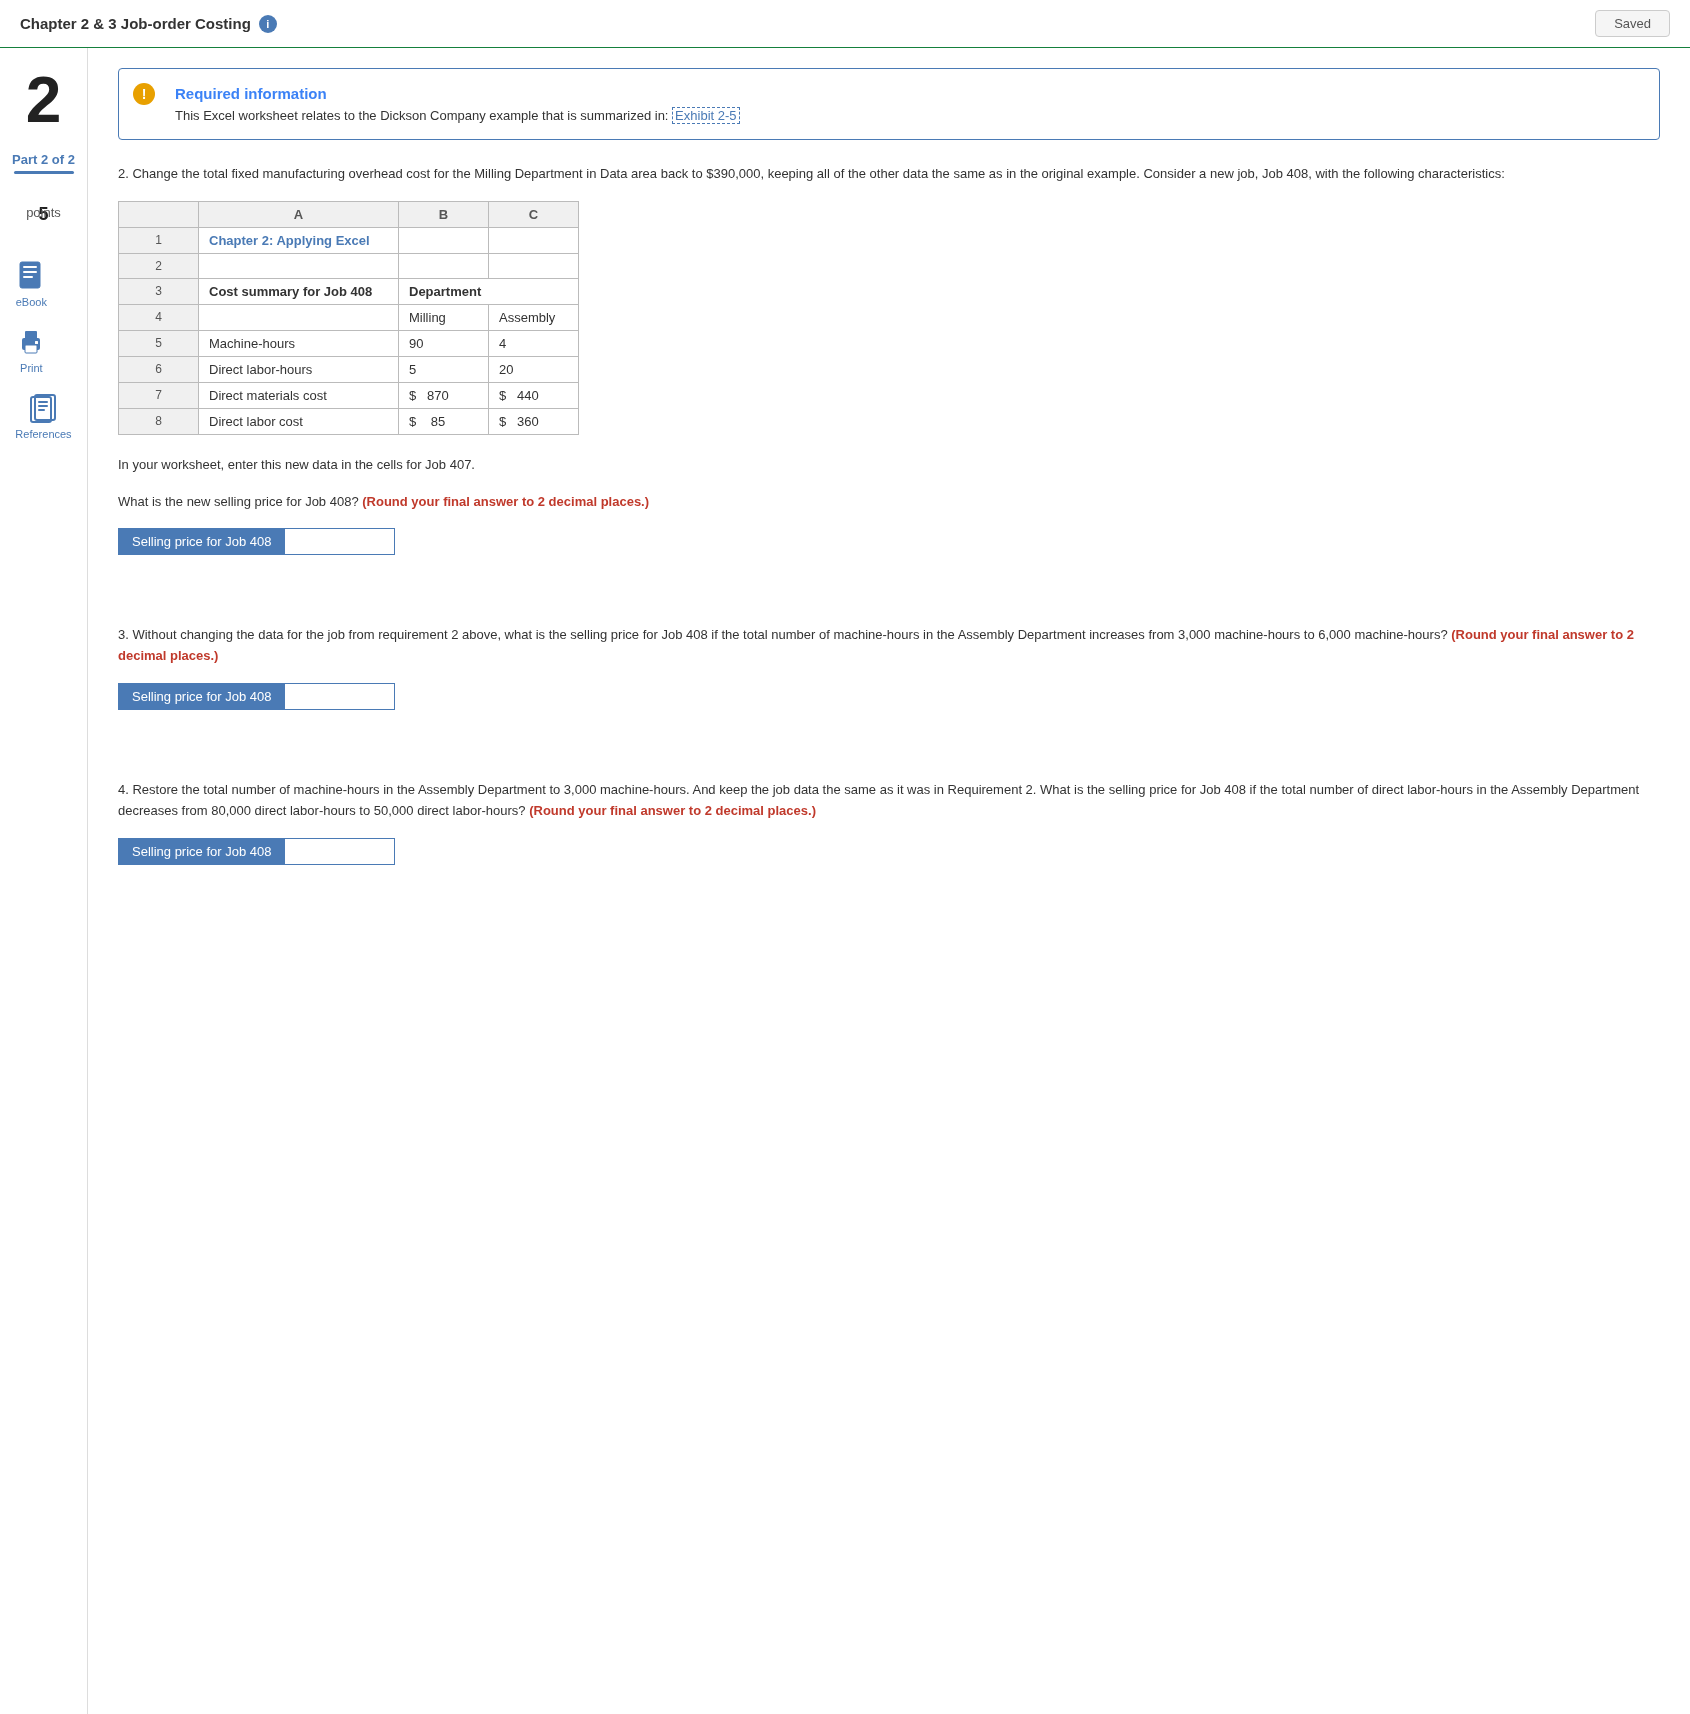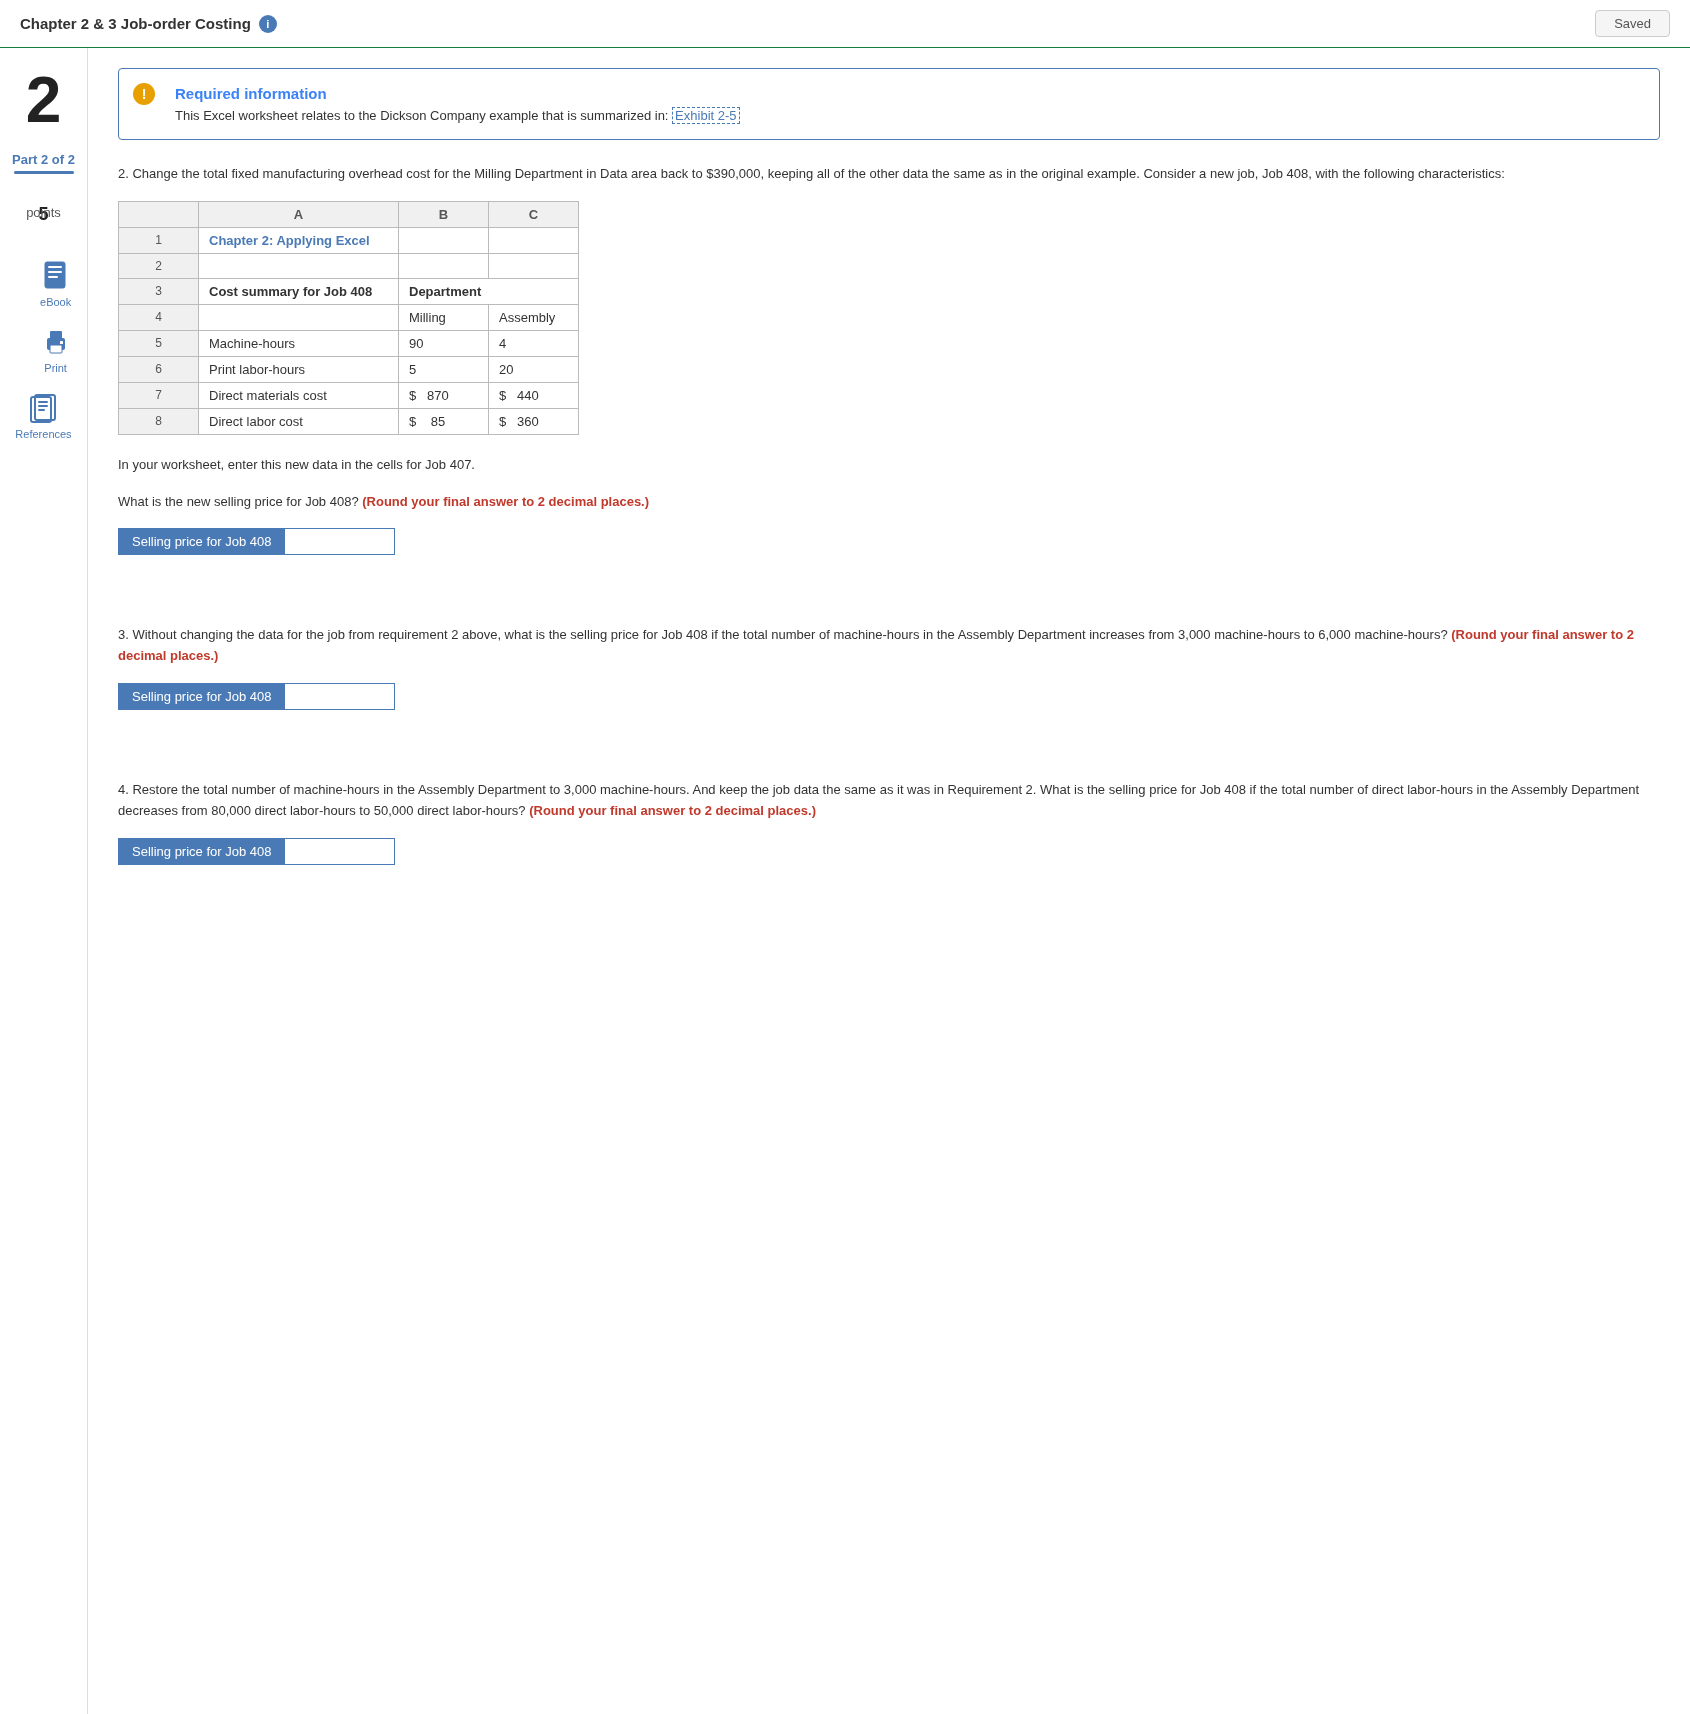--- a/index.html
+++ b/index.html
@@ -29,21 +29,21 @@
       padding-top: 20px; gap: 30px; background: #fff;
     }
     .question-num {
       font-size: 64px; font-weight: 700; color: #222; line-height: 1;
     }
     .part-label { font-size: 13px; color: #333; text-align: center; }
     .part-label span { color: #4a7ab5; font-weight: 600; }
     .points-label { font-size: 13px; color: #555; text-align: left; margin-top: -20px; }
     .points-num { font-size: 18px; font-weight: 700; color: #222; }
 
-    .sidebar-icons { display: flex; flex-direction: column; align-items: flex-end; gap: 18px; margin-top: 10px; }
+    .sidebar-icons { display: flex; flex-direction: column; align-items: flex-start; gap: 18px; margin-top: 10px; }
     .sidebar-icon-item {
       display: flex; flex-direction: column; align-items: center; gap: 4px;
       cursor: pointer; color: #4a7ab5; font-size: 11px;
     }
     .icon-box {
       width: 32px; height: 32px; display: flex; align-items: center; justify-content: center;
     }
 
     
     .content { flex: 1; padding: 20px 30px; overflow-y: auto; }
@@ -214,21 +214,21 @@
           <td class="col-c dept-sub">Assembly</td>
         </tr>
         <tr>
           <td class="row-num">5</td>
           <td class="col-a">Machine-hours</td>
           <td class="col-b num-right">90</td>
           <td class="col-c num-right">4</td>
         </tr>
         <tr>
           <td class="row-num">6</td>
-          <td class="col-a">Print labor-hours</td>
+          <td class="col-a">Direct labor-hours</td>
           <td class="col-b num-right">5</td>
           <td class="col-c num-right">20</td>
         </tr>
         <tr>
           <td class="row-num">7</td>
           <td class="col-a">Direct materials cost</td>
           <td class="col-b num-right">$&nbsp;&nbsp;&nbsp;870</td>
           <td class="col-c num-right">$&nbsp;&nbsp;&nbsp;440</td>
         </tr>
         <tr>

